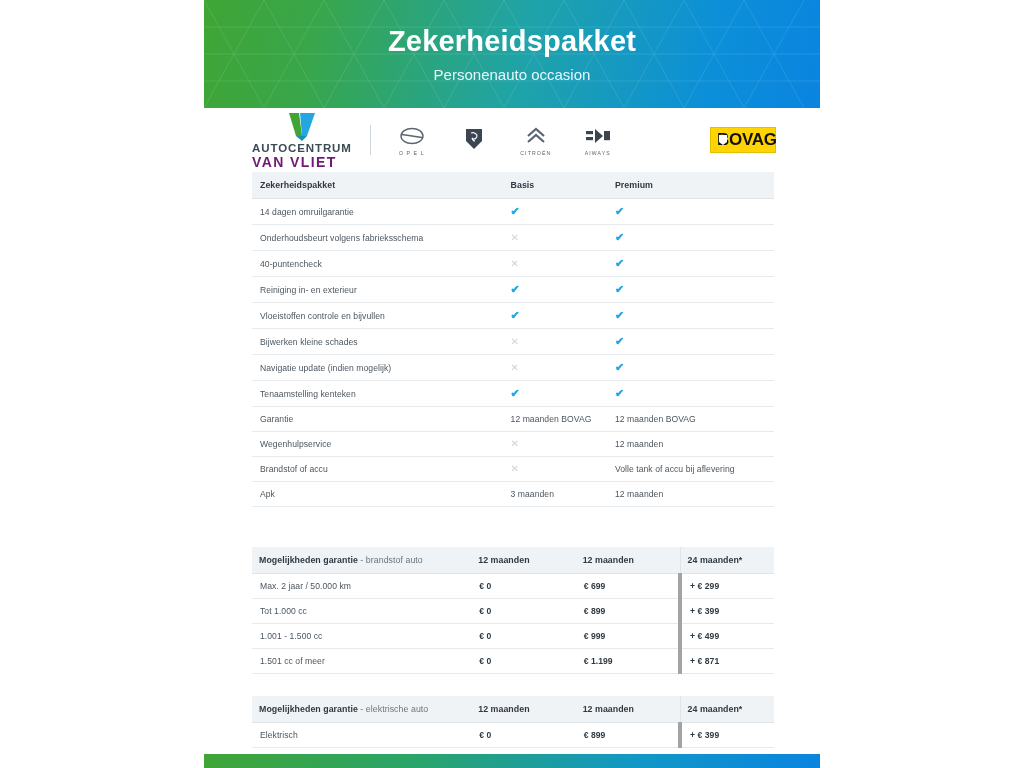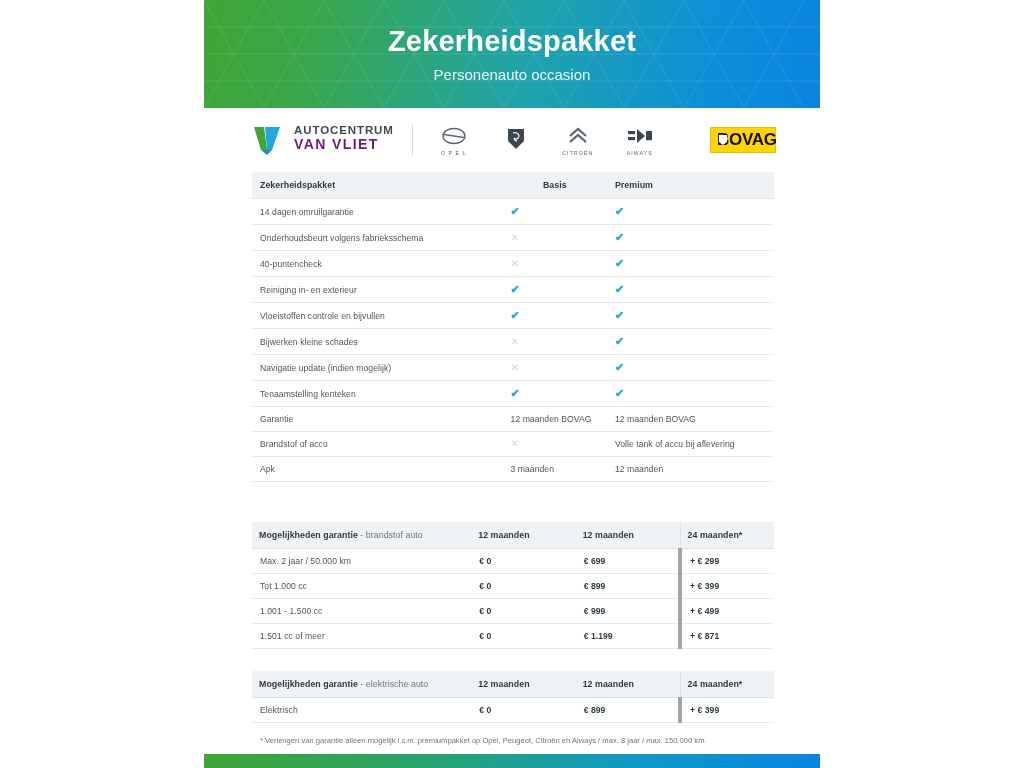--- a/index.html
+++ b/index.html
@@ -56,21 +56,21 @@
     position: absolute;
     left: 204px; top: 754px; width: 616px; height: 14px;
     background: linear-gradient(100deg, #3fa535 0%, #2aa46b 35%, #1198c6 70%, #0a84e0 100%);
   }
   
   .brandrow {
     position: absolute;
     left: 252px; top: 118px; width: 524px; height: 44px;
     display: flex; align-items: center;
   }
-  .vv-logo { display: flex; align-items: flex-start; gap: 12px; }
+  .vv-logo { display: flex; align-items: center; gap: 0; flex-direction: column; }
   .vv-mark { width: 30px; height: 32px; position: relative; }
   .vv-text { line-height: 1.12; }
   .vv-text .l1 {
     font-size: 11.5px; letter-spacing: .9px; color: #3b4a55; font-weight: bold;
   }
   .vv-text .l2 {
     font-size: 14px; letter-spacing: 1.4px; color: #701a75; font-weight: bold;
   }
   .divider-v {
     width: 1px; height: 30px; background: #cfd6db; margin: 0 18px;
@@ -120,21 +120,21 @@
   }
   thead th {
     background: #f0f3f6;
     color: #2d3a44;
     font-weight: bold;
     font-size: 8.8px;
     border-bottom: 1px solid #dfe4e8;
     padding: 8px;
   }
   .c-feature { width: 48%; }
-  .c-basis   { width: 20%; text-align: center; }
+  .c-basis   { width: 20%; }
   .c-prem    { width: 32%; }
   .tick {
     color: #24a7e0; font-size: 11px; line-height: 1; font-weight: bold;
   }
   .cross {
     color: #cdd4da; font-size: 10px; line-height: 1;
   }
   .spacer-row td {
     border-bottom: none; height: 18px; padding: 0;
   }
@@ -292,20 +292,25 @@
           <td>Tenaamstelling kenteken</td>
           <td><span class="tick">✔</span></td>
           <td><span class="tick">✔</span></td>
         </tr>
         <tr>
           <td>Garantie</td>
           <td>12 maanden BOVAG</td>
           <td>12 maanden BOVAG</td>
         </tr>
         <tr>
+          <td>Wegenhulpservice</td>
+          <td><span class="cross">✕</span></td>
+          <td>12 maanden</td>
+        </tr>
+        <tr>
           <td>Brandstof of accu</td>
           <td><span class="cross">✕</span></td>
           <td>Volle tank of accu bij aflevering</td>
         </tr>
         <tr>
           <td>Apk</td>
           <td>3 maanden</td>
           <td>12 maanden</td>
         </tr>
         <tr class="spacer-row">

